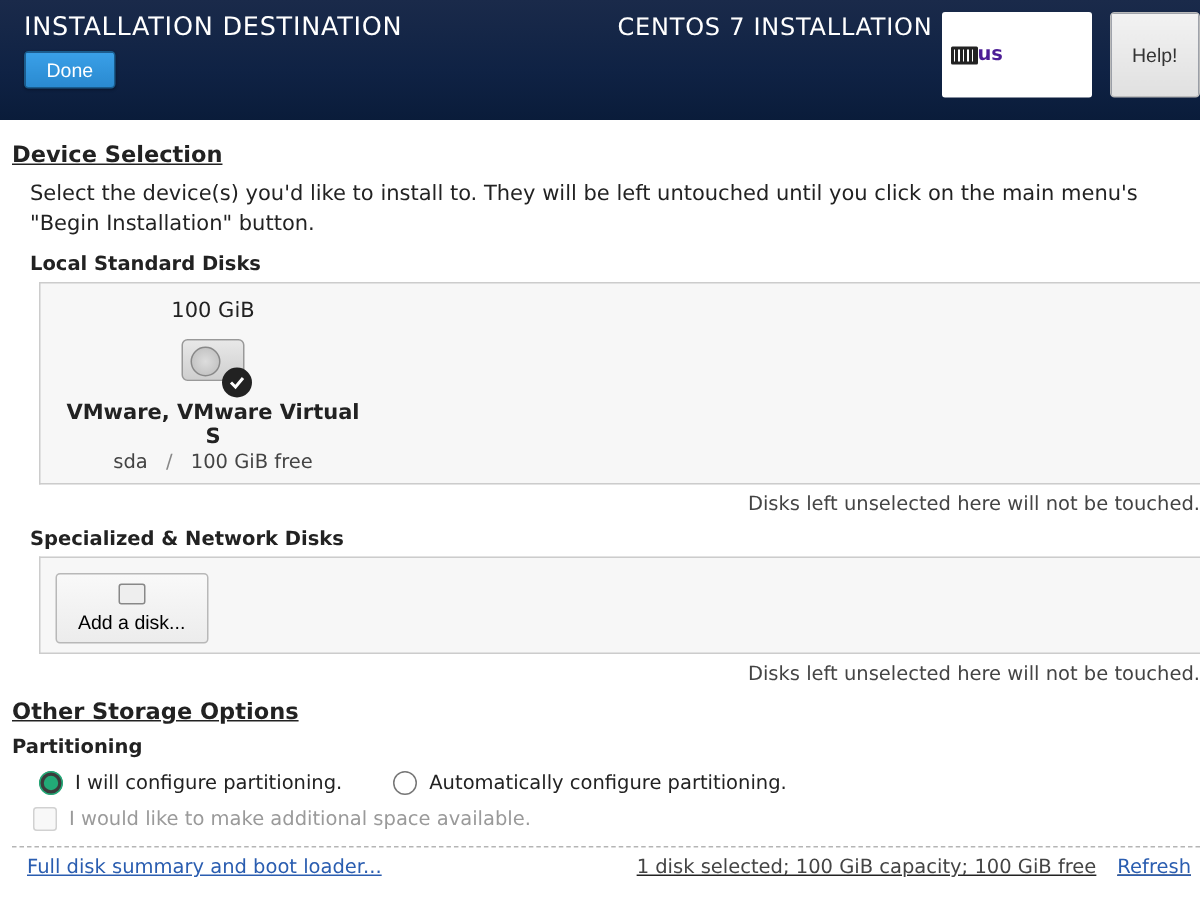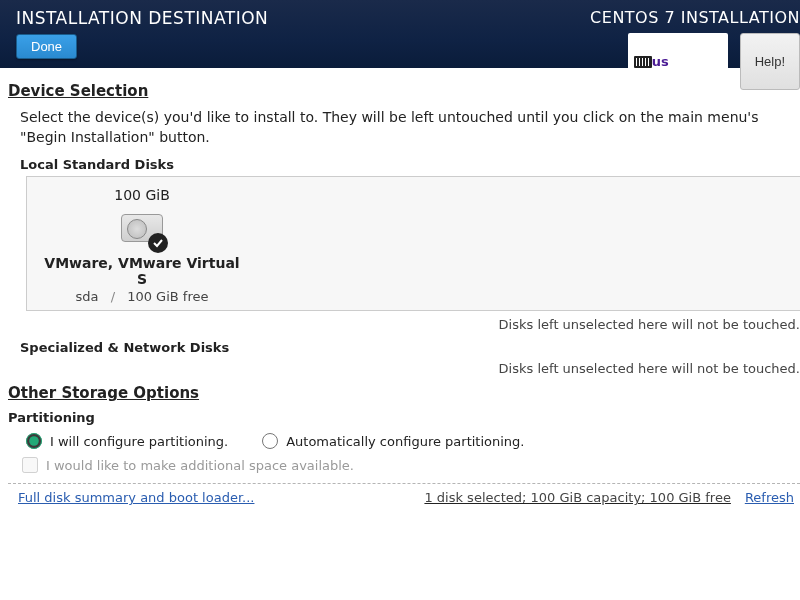--- a/index.html
+++ b/index.html
@@ -9,39 +9,39 @@
     color: #222;
     background: #fff;
     width: 800px;
     height: 600px;
     overflow: hidden;
     display: flex;
     flex-direction: column;
   }
   .topbar {
     background: linear-gradient(#1a2a4a, #0f2244 60%, #0a1c3a);
-    height: 68px;
+    height: 80px;
     color: #fff;
     display: flex;
     justify-content: space-between;
     padding: 8px 0 8px 16px;
   }
   .topbar-left { display: flex; flex-direction: column; align-items: flex-start; gap: 6px; }
   .topbar-title { font-weight: 400; font-size: 17px; letter-spacing: 0.5px; }
   .done-btn {
     background: linear-gradient(#3aa0e8, #2a8ad0);
     border: 1px solid #1a5c8c;
     color: #fff;
     font-size: 13px;
     padding: 4px 14px;
     border-radius: 3px;
     cursor: pointer;
     box-shadow: 0 1px 2px rgba(0,0,0,0.3);
   }
-  .topbar-right { display: flex; flex-direction: column; align-items: flex-end; gap: 6px; }
+  .topbar-right { display: flex; flex-direction: row; align-items: flex-start; gap: 6px; }
   .installer-title { font-size: 16px; letter-spacing: 0.5px; }
   .topbar-controls { display: flex; gap: 12px; }
   .kbd-box {
     background: #fff;
     color: #4c1d95;
     padding: 3px 8px 3px 6px;
     border-radius: 2px;
     display: flex;
     align-items: center;
     gap: 0;
@@ -176,20 +176,26 @@
       <div class="disk-sub">
         <span>sda</span>
         <span class="sep">/</span>
         <span>100 GiB free</span>
       </div>
     </div>
   </div>
   <div class="hint-right">Disks left unselected here will not be touched.</div>
 
   <div class="subheading">Specialized &amp; Network Disks</div>
+  <div class="disk-row">
+    <button class="add-disk-btn">
+      <span class="plus-icon"></span>
+      <span>Add a disk...</span>
+    </button>
+  </div>
   <div class="hint-right">Disks left unselected here will not be touched.</div>
 
   <div class="options-area">
     <div class="section-heading">Other Storage Options</div>
     <div class="subheading" style="margin-left:0;">Partitioning</div>
     <div class="radio-group" style="margin-left:4px;">
       <label class="radio-row">
         <input type="radio" name="part" checked="" style="">
         <span>I will configure partitioning.</span>
       </label>

